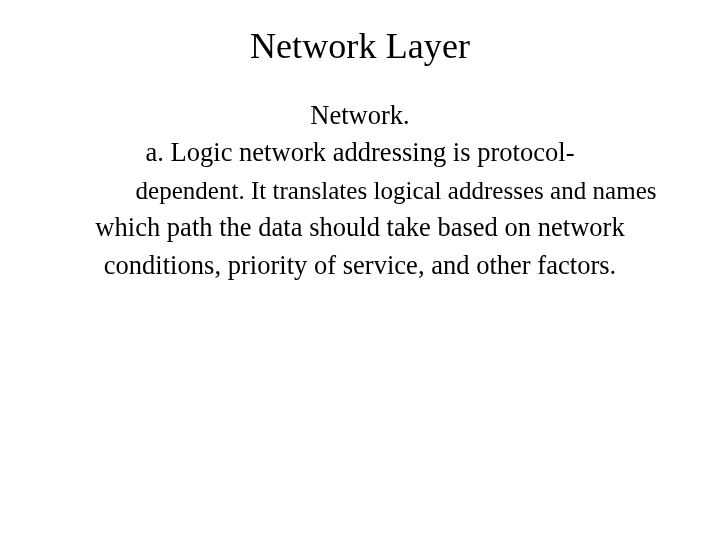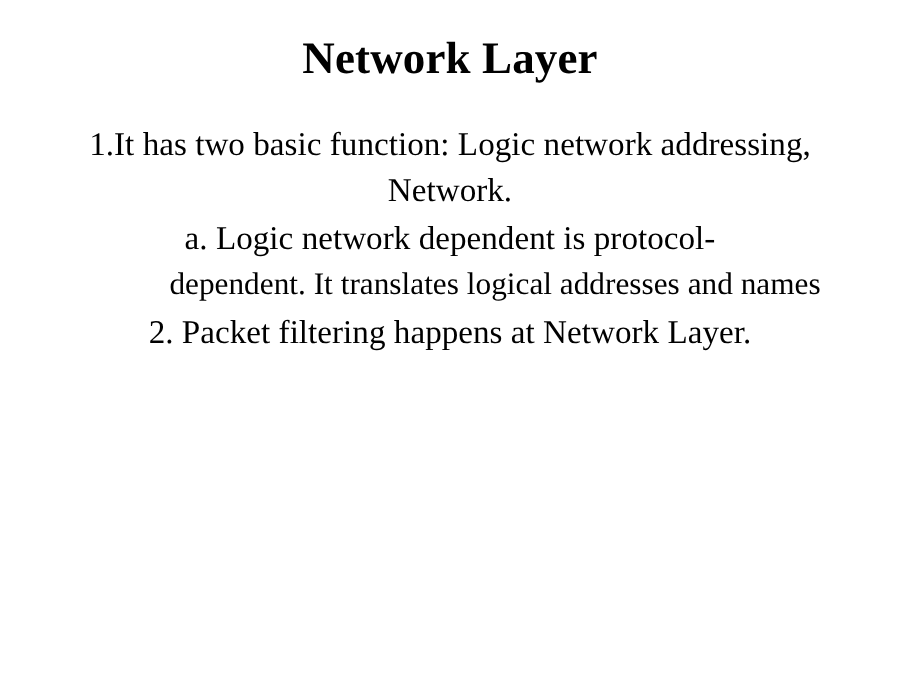--- a/index.html
+++ b/index.html
@@ -23,21 +23,21 @@
     box-sizing: border-box;
   }
   .slide-title {
     position: absolute;
     top: 24px;
     left: 0;
     width: 720px;
     text-align: center;
     font-size: 36px;
     line-height: 44px;
-    font-weight: bold;
+    font-weight: normal;
     letter-spacing: 0.1px;
     margin: 0;
     color: #000000;
   }
   .slide-body {
     position: absolute;
     top: 97px;
     left: 0;
     width: 720px;
     text-align: center;
@@ -60,20 +60,20 @@
   }
 </style>
 </head>
 <body>
 
 <div class="slide">
 
   <h1 class="slide-title">Network Layer</h1>
 
   <div class="slide-body">
-    <span class="body-line">1.It has two basic function: Logic network addressing,</span>
     <span class="body-line">Network.</span>
-    <span class="body-line">a. Logic network dependent is protocol-</span>
+    <span class="body-line">a. Logic network addressing is protocol-</span>
     <span class="body-line wide">dependent. It translates logical addresses and names</span>
-    <span class="body-line">2. Packet filtering happens at Network Layer.</span>
+    <span class="body-line">which path the data should take based on network</span>
+    <span class="body-line">conditions, priority of service, and other factors.</span>
   </div>
 
 </div>
 
 </body></html>

